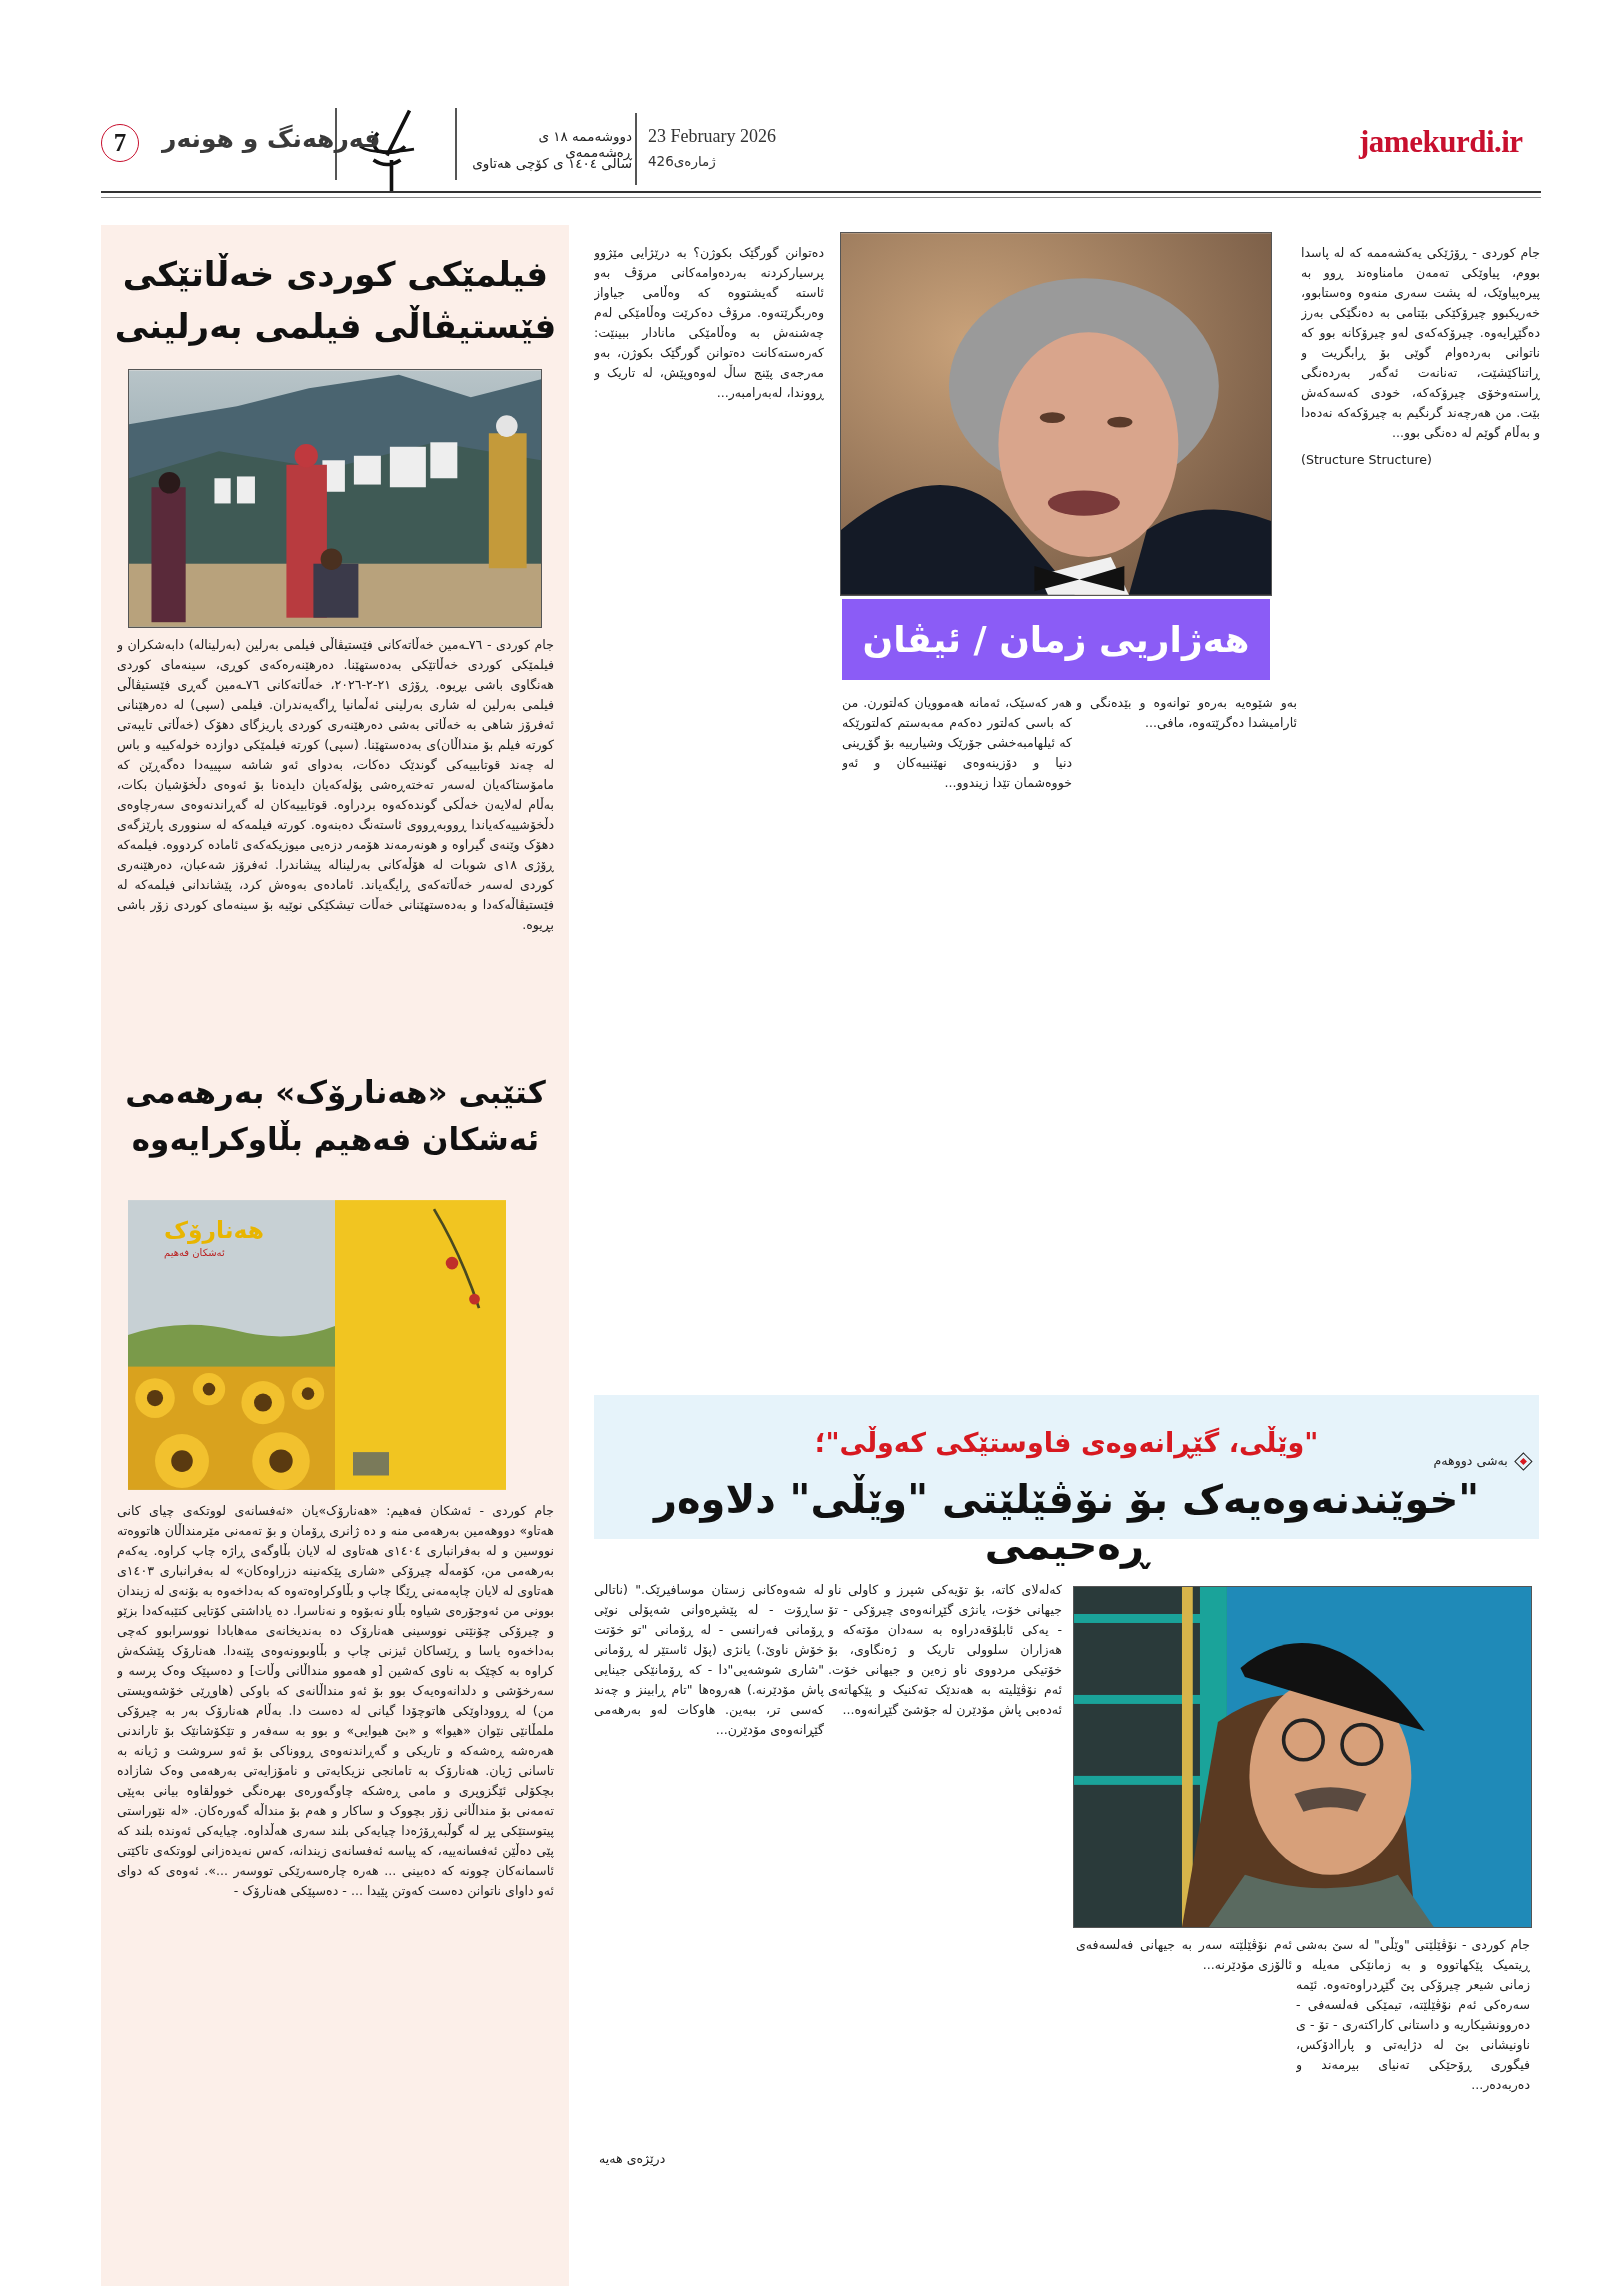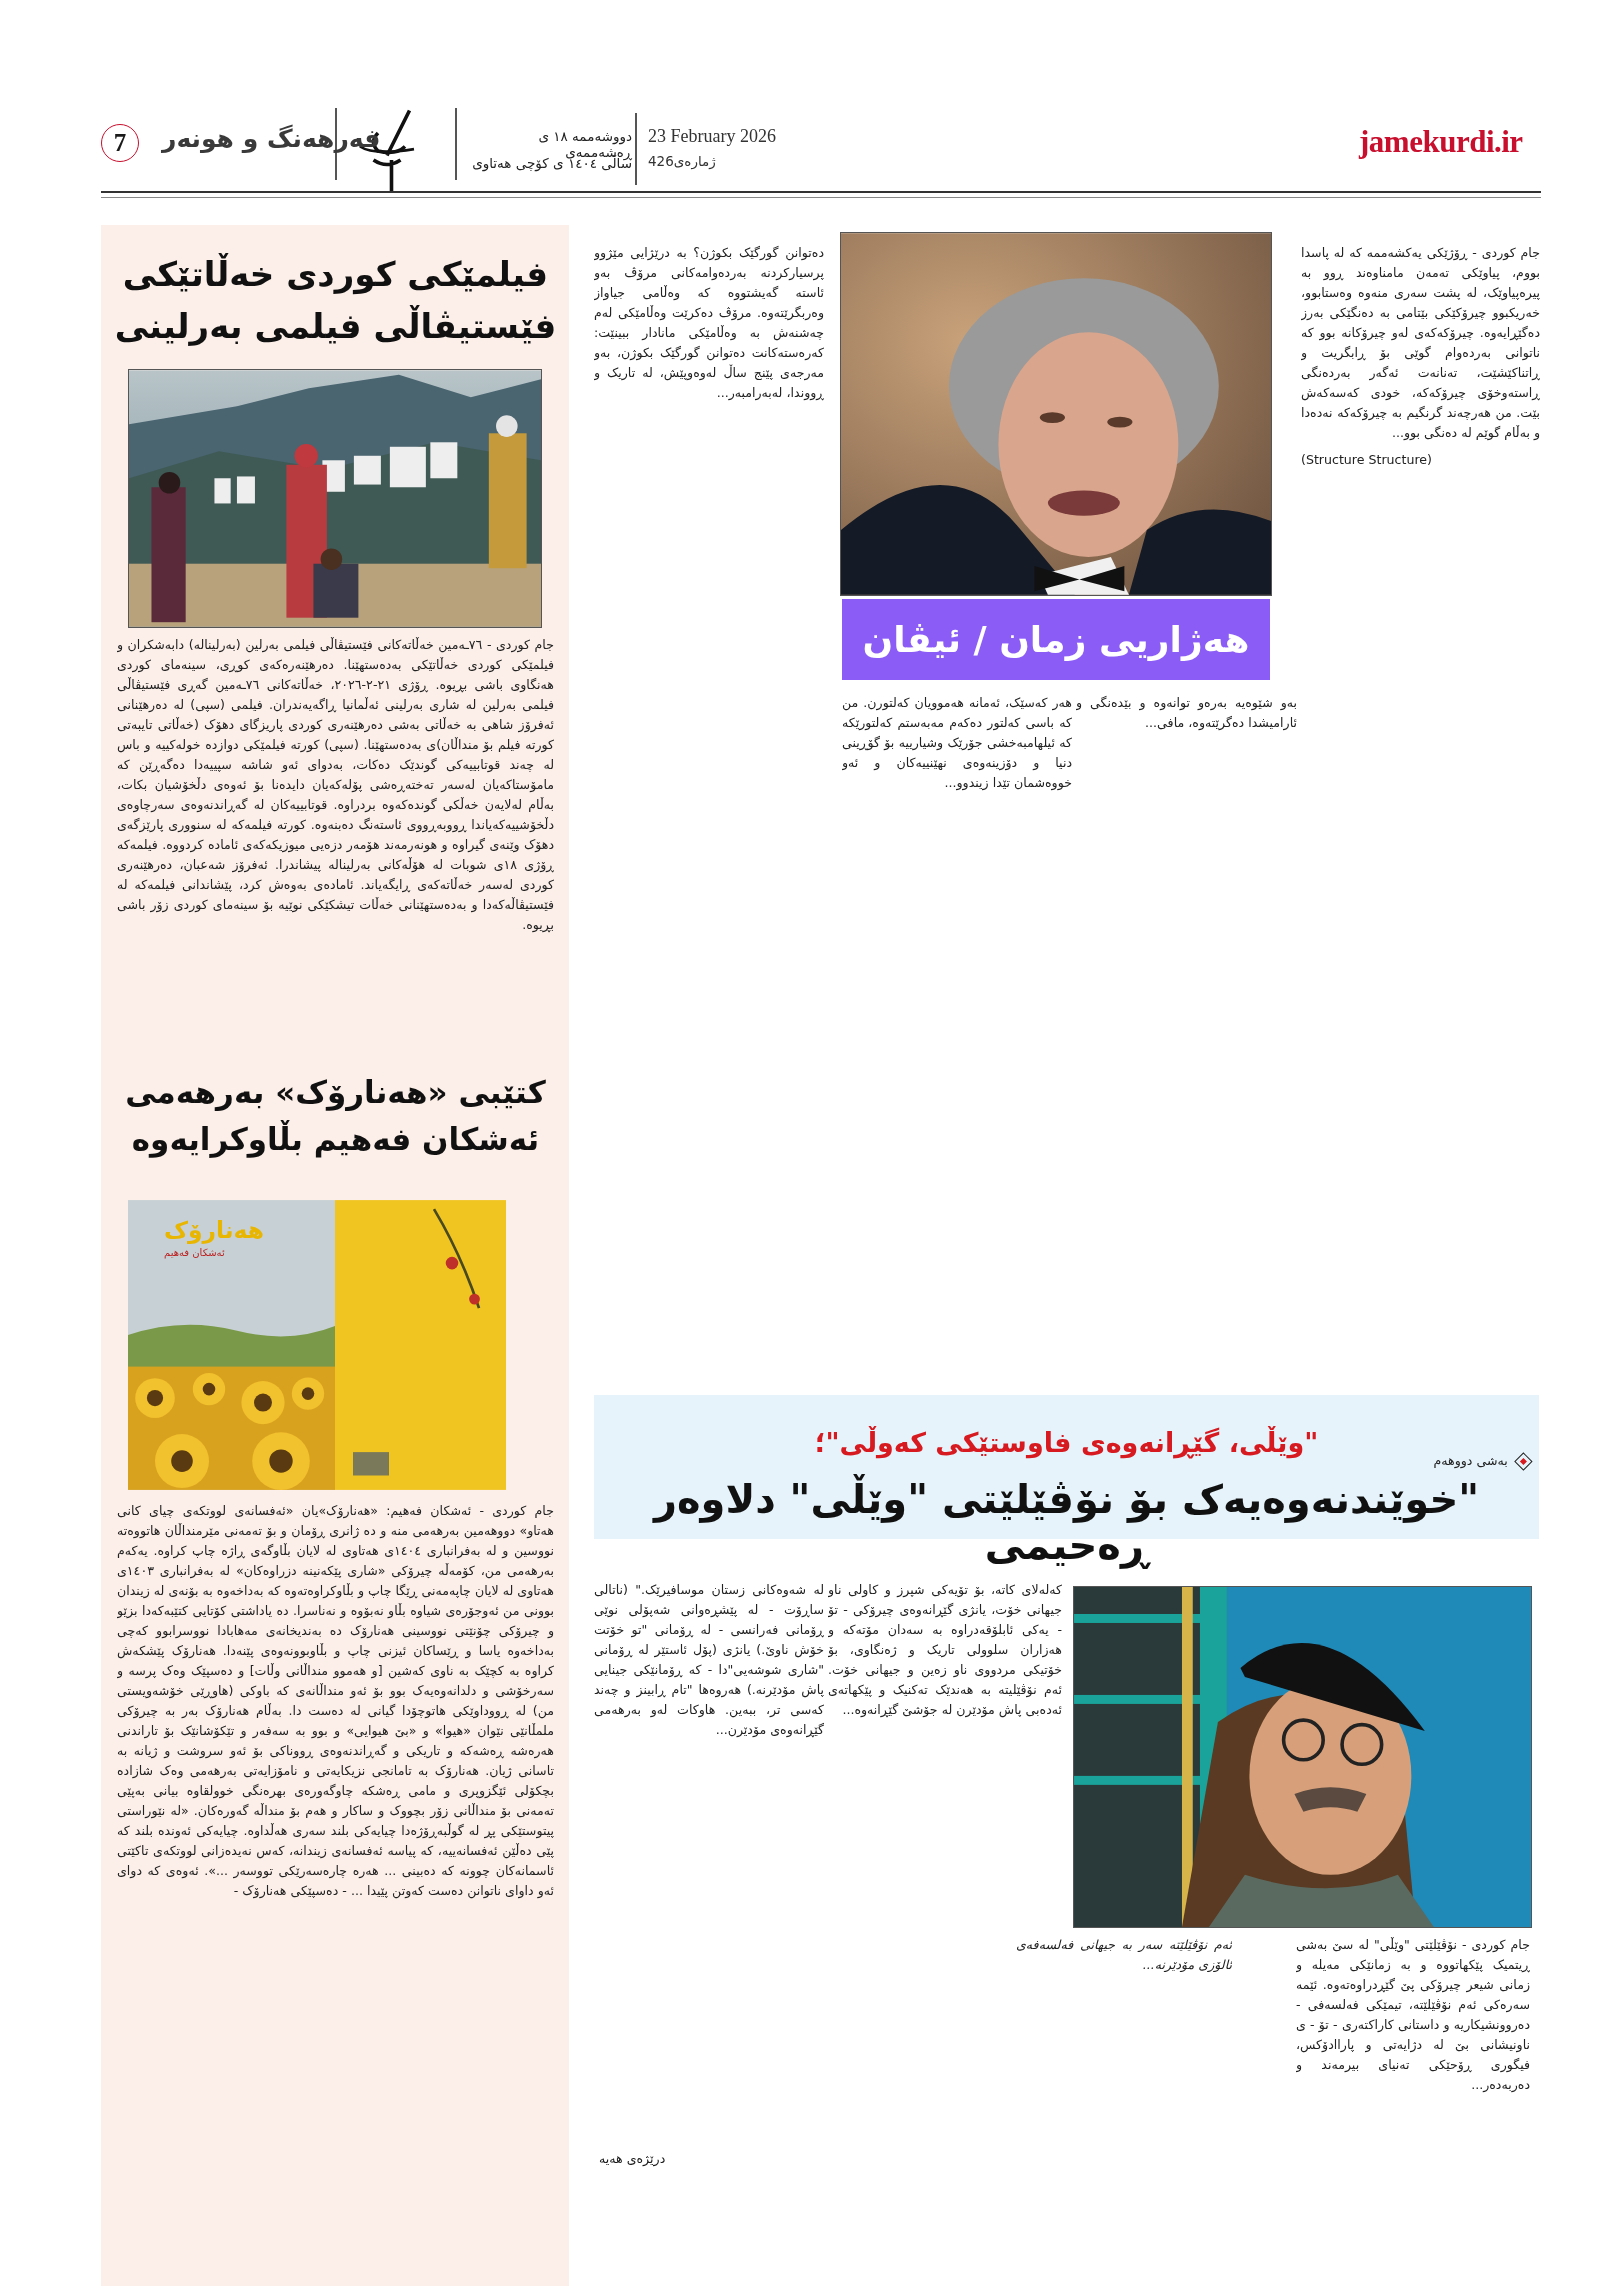--- a/index.html
+++ b/index.html
@@ -183,17 +183,17 @@
     <path d="M120 378 L160 150 Q260 80 360 170 L380 378 Z" fill="#5a3a22"></path>
     <ellipse cx="285" cy="210" rx="90" ry="110" fill="#d7a07a"></ellipse>
     <path d="M185 90 Q280 10 390 160 L190 100 Z" fill="#111"></path>
     <circle cx="255" cy="170" r="22" fill="none" stroke="#222" stroke-width="4"></circle>
       <circle cx="320" cy="175" r="22" fill="none" stroke="#222" stroke-width="4"></circle>
     <path d="M245 230 Q285 215 325 230 L315 250 Q285 240 255 250 Z" fill="#5a4a40"></path>
     <path d="M150 378 L190 320 Q285 350 360 320 L400 378 Z" fill="#5a6a60"></path>
   </svg>
 </div>
 <div class="abs col" style="left:1296px;top:1935px;width:234px;height:333px;">جام کوردی - نۆڤێلێتی "وێڵی" لە سێ بەشی ڕیتمیک پێکهاتووە و بە زمانێکی مەیلە و زمانی شیعر چیرۆکی پێ گێڕدراوەتەوە. ئێمە سەرەکی ئەم نۆڤێلێتە، تیمێکی فەلسەفی - دەروونشیکاریە و داستانی کاراکتەری - تۆ - ی ناونیشانی بێ لە دژایەتی و پاراادۆکس، فیگوری ڕۆحێکی تەنیای بیرمەند و دەربەدەر...</div>
-<div class="abs col" style="left:1016px;top:1935px;width:216px;height:333px;font-style:italic;">ئەم نۆڤێلێتە سەر بە جیهانی فەلسەفەی ئالۆزی مۆدێرنە...</div>
+<div class="abs col" style="left:1076px;top:1935px;width:216px;height:333px;">ئەم نۆڤێلێتە سەر بە جیهانی فەلسەفەی ئالۆزی مۆدێرنە...</div>
 <div class="abs col" style="left:828px;top:1580px;width:234px;height:689px;">کەلەلای کاتە، بۆ تۆیەکی شپرز و کاولی ناو جیهانی خۆت، یانژی گێڕانەوەی چیرۆکی - تۆ - یەکی ئابلۆقەدراوە بە سەدان مۆتەکە و هەزاران سلوولی تاریک و ژەنگاوی، بۆ خۆتیکی مردووی ناو زەین و جیهانی خۆت. ئەم نۆڤێلیتە بە هەندێک تەکنیک و پێکهاتەی ئەدەبی پاش مۆدێرن لە جۆشێ گێڕانەوە...</div>
 <div class="abs col" style="left:594px;top:1580px;width:230px;height:563px;">لە شەوەکانی زستان موسافیرێک." (ناتالی ساڕۆت - لە پێشڕەوانی شەپۆلی نوێی ڕۆمانی فەرانسی - لە ڕۆمانی "تو خۆتت خۆش ناوێ.) یانژی (پۆل ئاستێر لە ڕۆمانی "شاری شوشەیی"دا - کە ڕۆمانێکی جینایی پاش مۆدێرنە.) هەروەها "تام ڕابینز و چەند کەسی تر، ببەین. هاوکات لەو بەرهەمی گێڕانەوەی مۆدێرن...</div>
 <div class="abs" style="left:599px;top:2151px;font-size:12.6px;direction:rtl;">درێژەی هەیە</div>
 
 
 </body></html>

